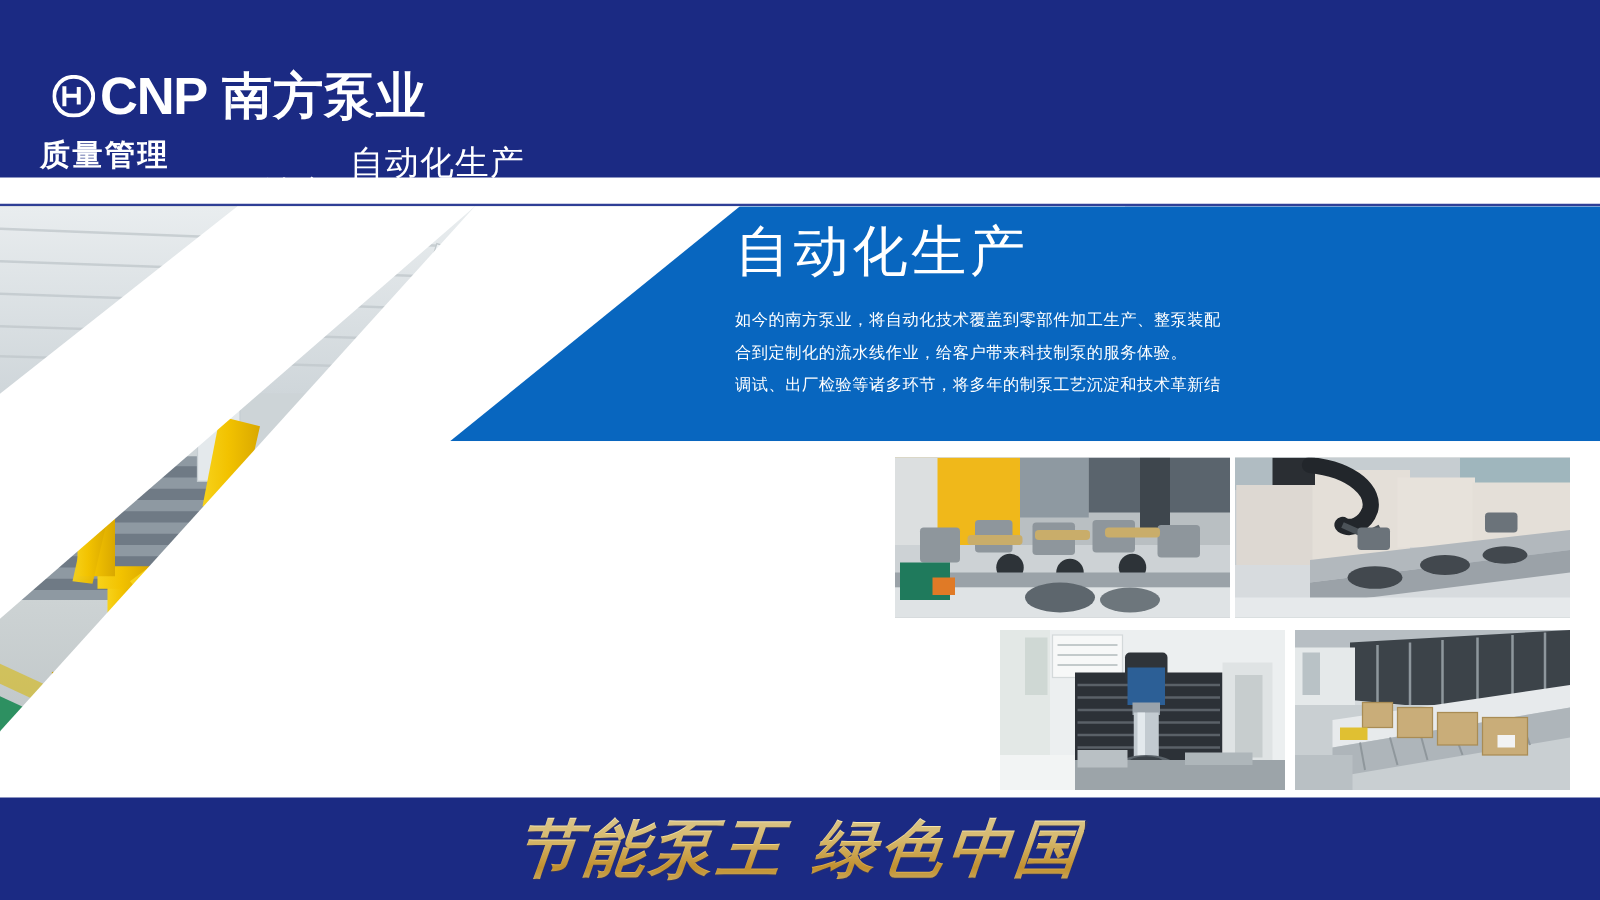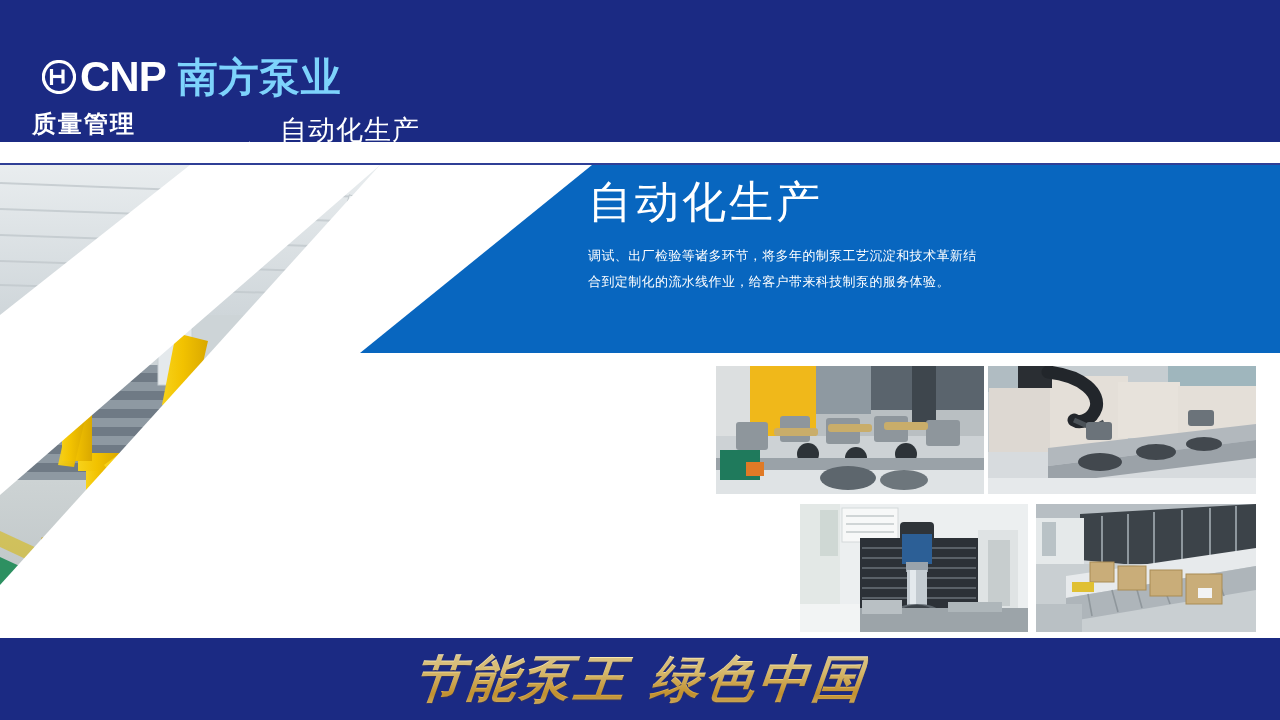--- a/index.html
+++ b/index.html
@@ -46,21 +46,21 @@
   .logo-mark svg { display: block; }
   .logo-cnp {
     color: #ffffff;
     font-size: 42px;
     font-weight: bold;
     letter-spacing: -1px;
     line-height: 42px;
     font-family: "Liberation Sans", "DejaVu Sans", sans-serif;
   }
   .logo-cn {
-    color: #7dd3fc;
+    color: #ffffff;
     font-size: 40px;
     font-weight: bold;
     line-height: 42px;
     margin-left: 12px;
     letter-spacing: 1px;
     font-family: "Liberation Sans", "DejaVu Sans", sans-serif;
   }
 
   .nav-row {
     position: absolute;
@@ -389,22 +389,23 @@
     <polygon points="380,0 900,0 900,475 0,475 0,420" fill="#ffffff"></polygon>
     <polygon points="190,0 380,0 0,330 0,150" fill="#ffffff"></polygon>
   </svg>
 
   <div class="blue-panel">
     <svg class="blue-panel-shape" width="920" height="188" viewBox="0 0 920 188">
       <polygon points="232,0 920,0 920,188 0,188" fill="#0866bf"></polygon>
     </svg>
     <div class="panel-title">自动化生产</div>
     <div class="panel-body">
+      <span class="ln">如今的南方泵业，将自动化技术覆盖到零部件加工生产、整泵装配</span>
+      <span class="ln">合到定制化的流水线作业，给客户带来科技制泵的服务体验。</span>
       <span class="ln">调试、出厂检验等诸多环节，将多年的制泵工艺沉淀和技术革新结</span>
-      <span class="ln">合到定制化的流水线作业，给客户带来科技制泵的服务体验。</span>
     </div>
   </div>
 
   <div class="grid-photo ph-1">
     <svg width="268" height="128" viewBox="0 0 268 128">
       <rect width="268" height="128" fill="#b9bfc2"></rect>
       <rect x="0" y="0" width="100" height="70" fill="#f0b81a"></rect>
       <rect x="0" y="0" width="34" height="70" fill="#dcdfe0"></rect>
       <rect x="100" y="0" width="55" height="48" fill="#8e99a1"></rect>
       <rect x="155" y="0" width="113" height="44" fill="#5a646d"></rect>

